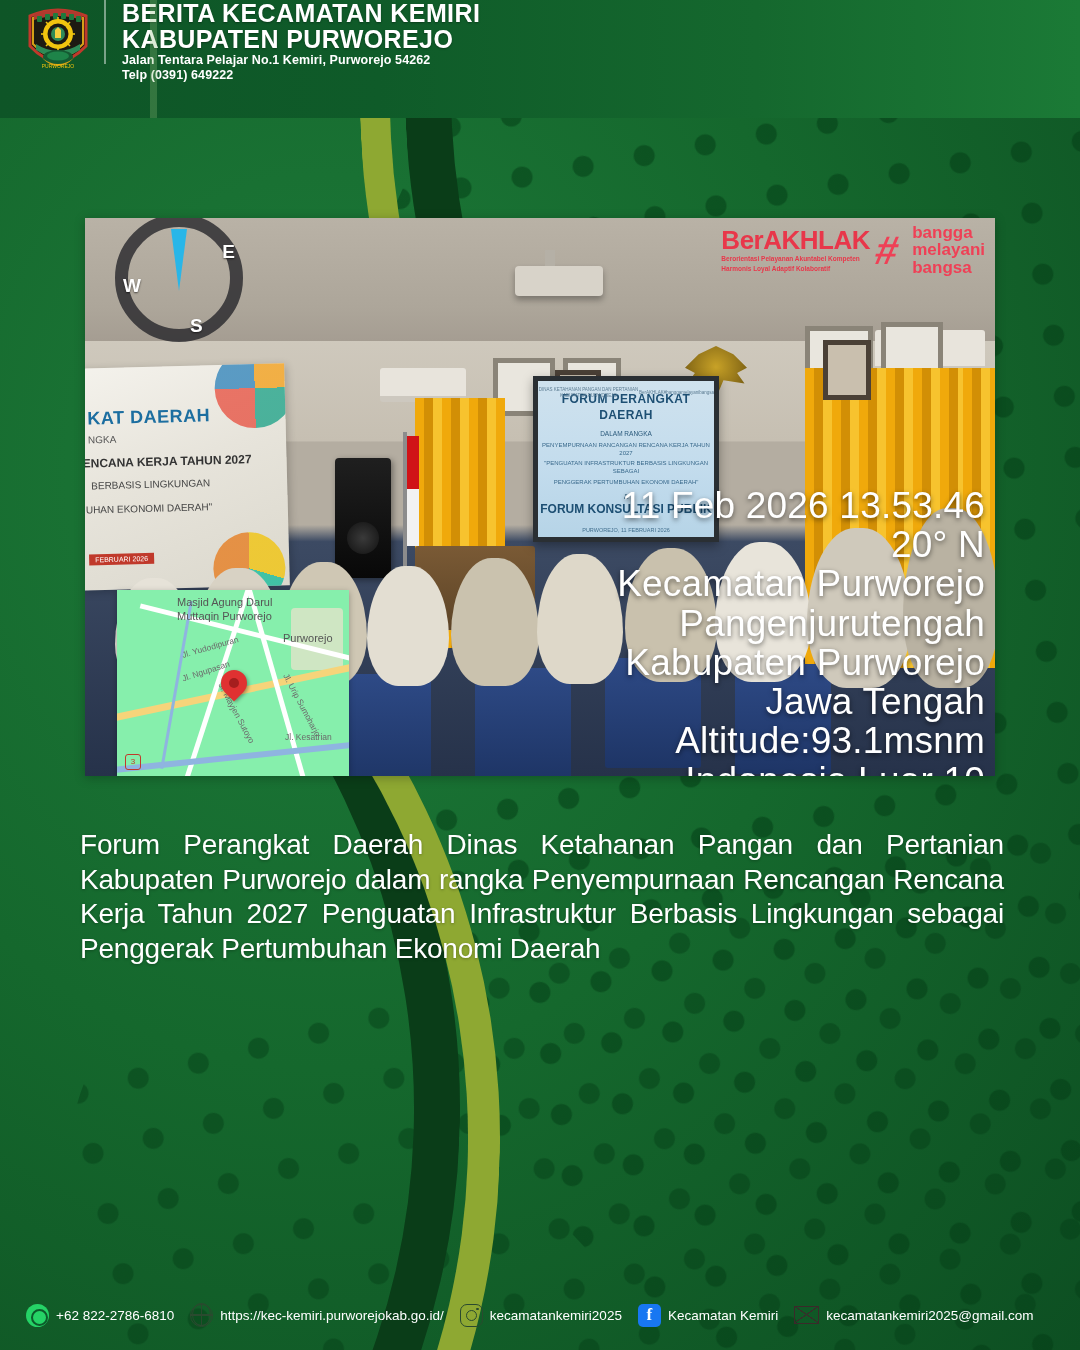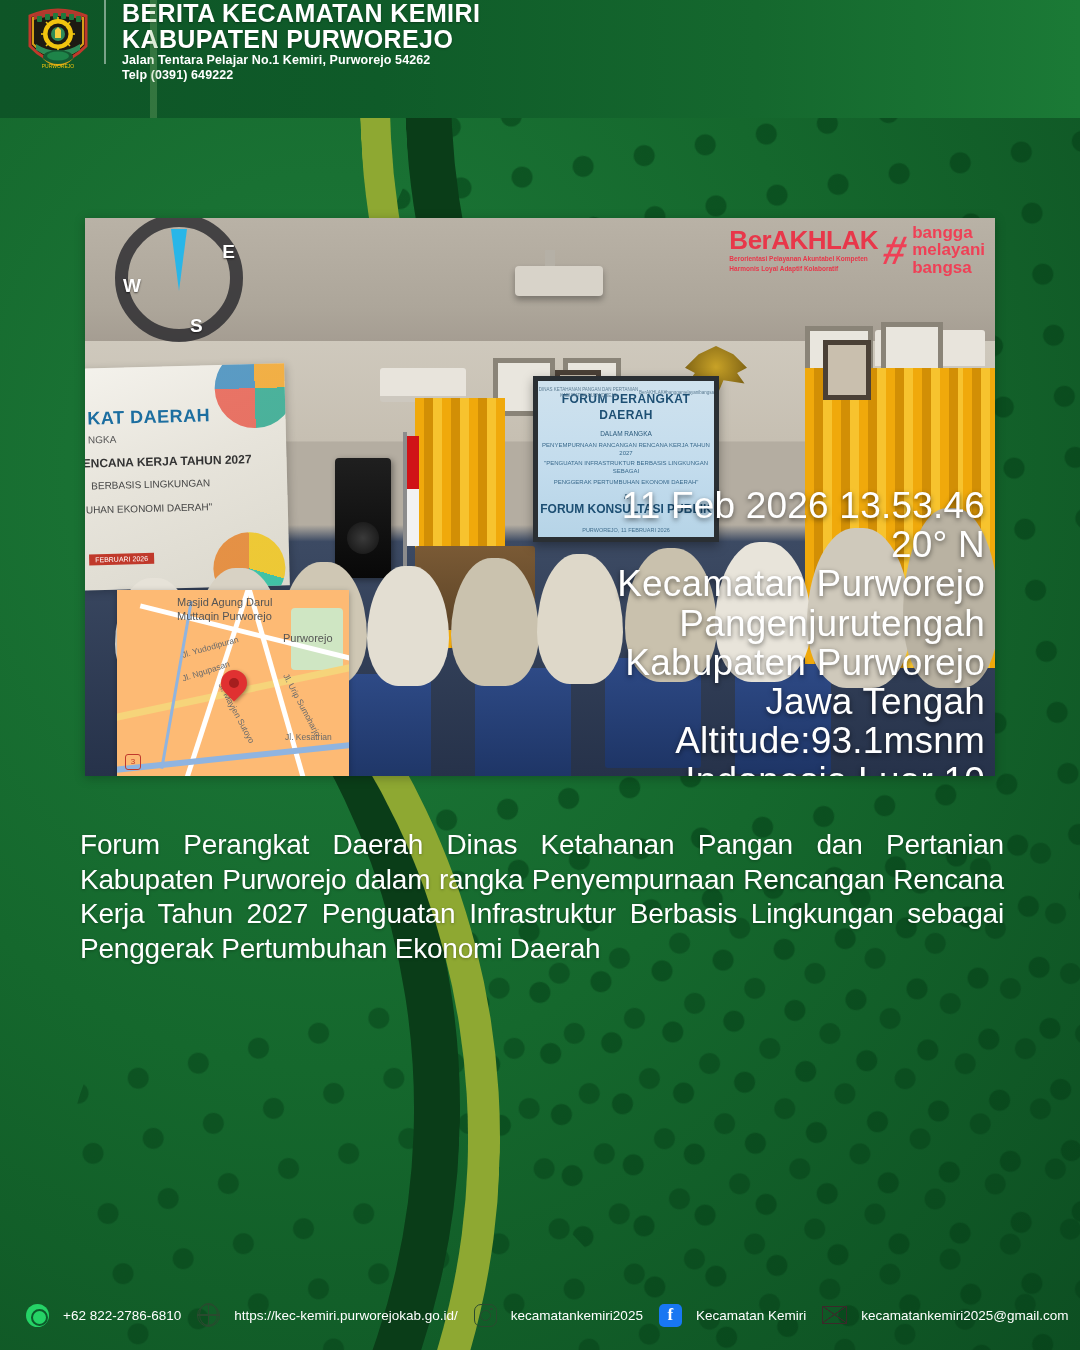--- a/index.html
+++ b/index.html
@@ -286,21 +286,21 @@
     text-shadow:0 2px 5px rgba(0,0,0,.55);
     z-index:4;
     letter-spacing:.2px;
   }
   .gps .l{ display:block; white-space:nowrap; }
   .gps .cut{ overflow:hidden; height:22px; }
   
   .mapbox{
     position:absolute; left:32px; top:372px;
     width:232px; height:186px;
-    background:#fdba74;
+    background:#86efac;
     overflow:hidden;
     z-index:4;
     box-shadow:0 2px 6px rgba(0,0,0,.3);
     font-size:9px; color:#5c5c5c;
   }
   .road{ position:absolute; background:#ffffff; }
   .road.major{ background:#f6d47a; }
   .road.blue{ background:#8fb4e0; }
   .map-label{ position:absolute; color:#6b6b6b; font-size:8.5px; white-space:nowrap;}
   .map-label.big{ font-size:11px; color:#555; }
@@ -350,21 +350,21 @@
     display:flex; align-items:center; gap:6px;
     padding:4px 6px;
   }
   .ber-left{ text-align:left; }
   .ber-title{ font-size:26px; font-weight:bold; color:#e8374a; letter-spacing:-.5px; line-height:1;}
   .ber-sub{ font-size:6.5px; color:#e8374a; font-weight:bold; line-height:1.25; margin-top:2px;}
   .ber-hash{
     font-size:40px; font-weight:bold; color:#ef4056; line-height:.9;
     transform:skewX(-12deg);
   }
-  .ber-right{ line-height:1.02; }
+  .ber-right{ line-height:1.02;margin-left:8px; }
   .ber-right div{ font-size:17px; font-weight:bold; color:#ef4056;}
 
   
   .caption{
     position:absolute;
     left:80px; top:828px; width:924px;
     color:#ffffff;
     font-size:28px;
     line-height:1.24;
     text-align:justify;
@@ -376,21 +376,21 @@
 
   
   .footer{
     position:absolute; left:0; bottom:0;
     width:1080px; height:70px;
     display:flex; align-items:center;
     z-index:7;
     padding-left:26px;
     gap:16px;
   }
-  .f-item{ display:flex; align-items:center; gap:14px; }
+  .f-item{ display:flex; align-items:center; gap:7px; }
   .f-text{ color:#ffffff; font-size:13.5px; white-space:nowrap; }
   .ic{ flex:0 0 auto; display:block; }
   .ic-wa{
     width:23px; height:23px; border-radius:50%;
     background:#25d366;
     position:relative;
   }
   .ic-wa:after{
     content:""; position:absolute; left:5px; top:5px;
     width:13px; height:13px; border-radius:50%;

